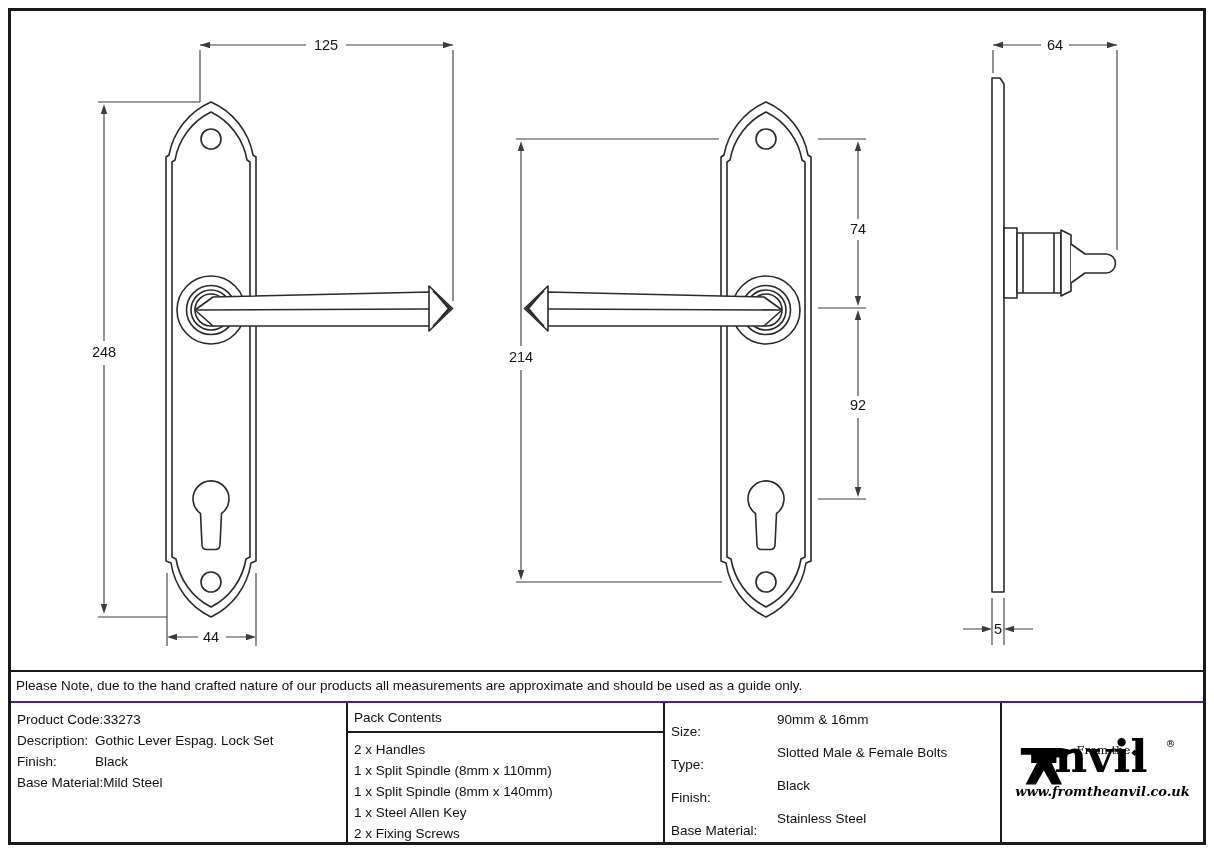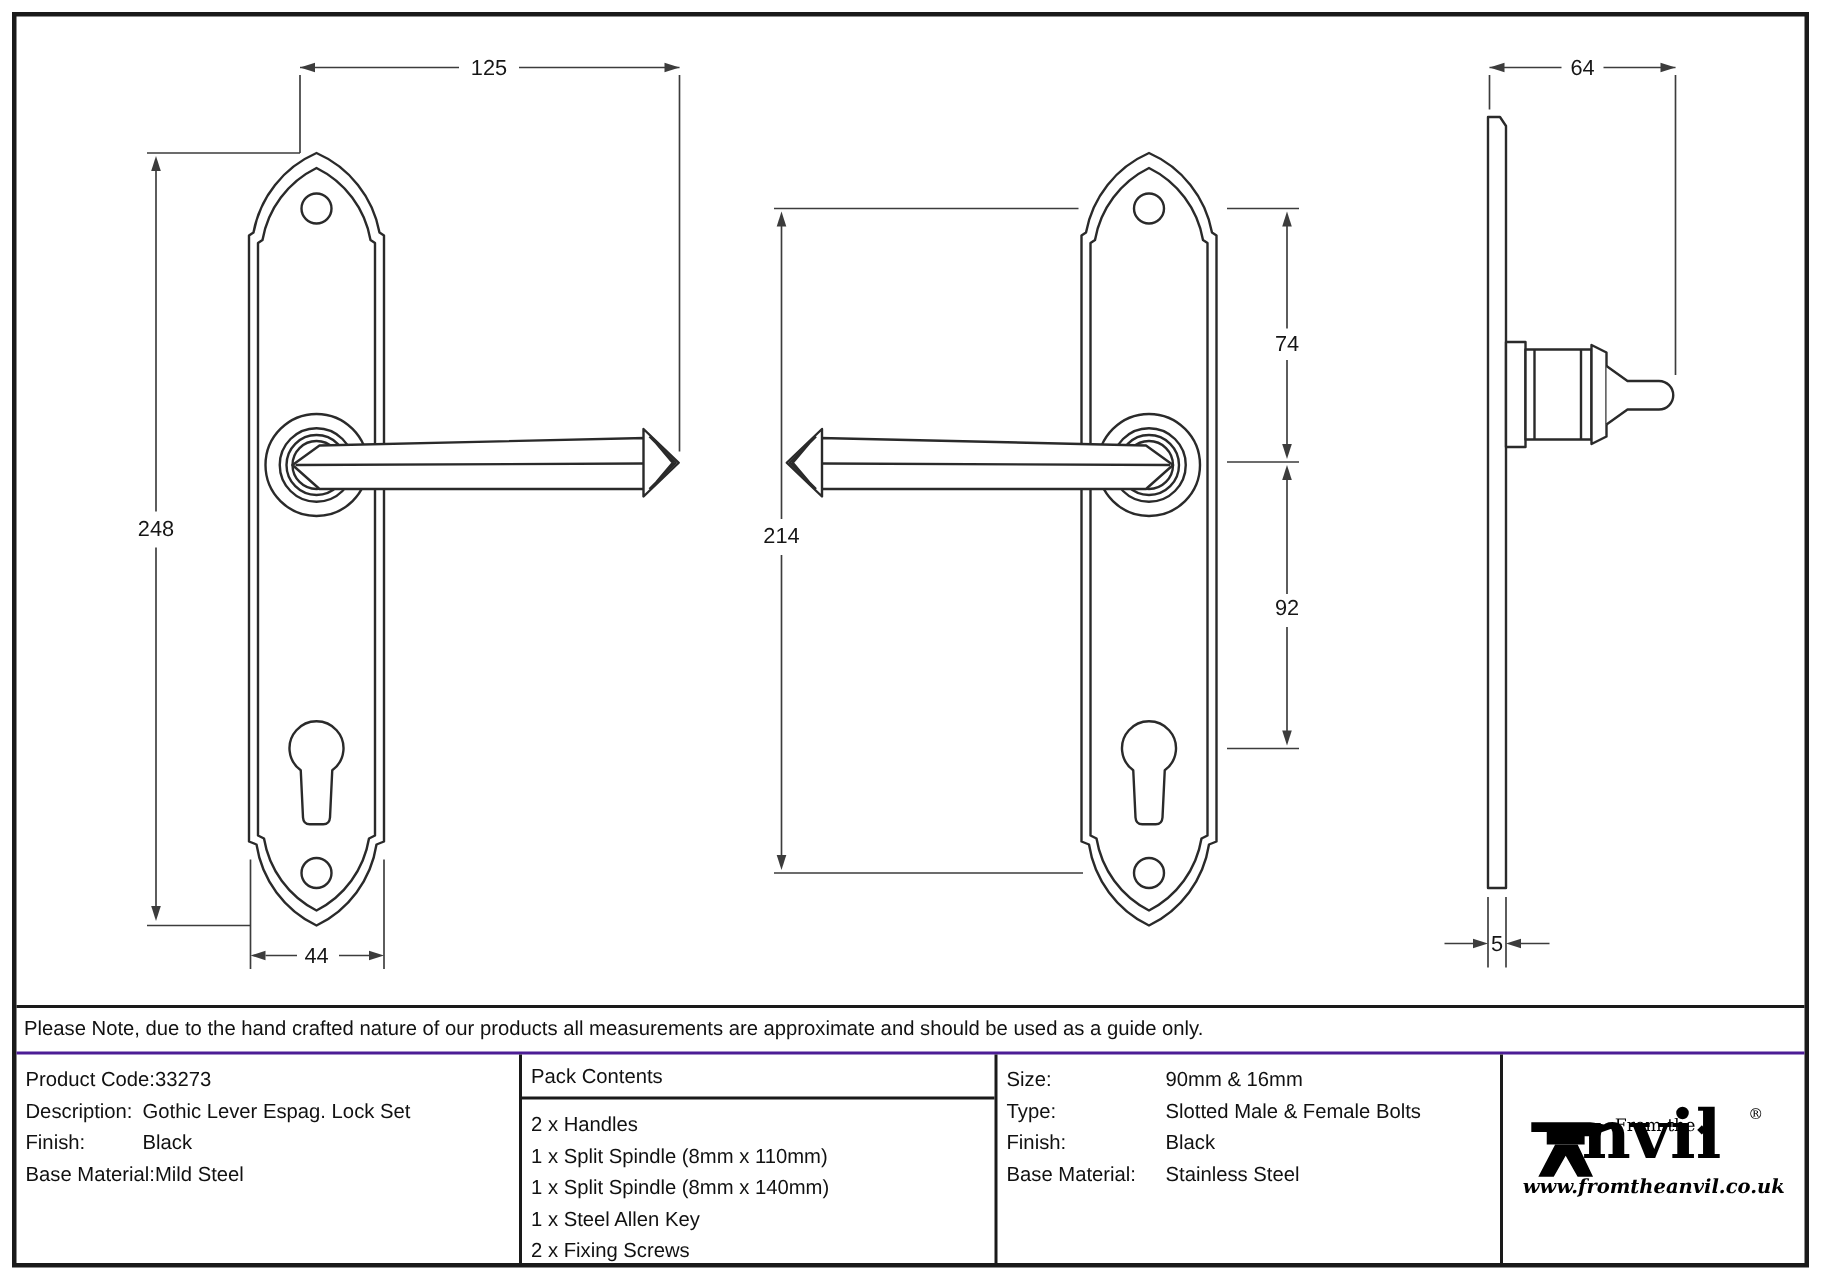--- a/index.html
+++ b/index.html
@@ -32,21 +32,21 @@
   .col.c2 { width:317px; }
   .col.c3 { width:337px; }
   .col.c4 { flex:1; border-right:none; display:flex; align-items:center; justify-content:center; }
   .col-header {
     height:30px; border-bottom:2px solid #1a1a1a; box-sizing:border-box;
     padding:7px 0 0 6px; font-size:13.5px;
   }
   .col-body { padding:6px 4px 0 6px; }
   .col-body .row { display:flex; line-height:21px; white-space:nowrap; }
   .c1 .row .k { flex:0 0 78px; }
-  .c3 .row .k { flex:0 0 106px; }
+  .c3 .row .k { flex:0 0 106px;margin-top:12px; }
   .list-line { line-height:21px; white-space:nowrap; }
   
   .logo { position:relative; width:168px; height:70px; }
   .logo .anvil { position:absolute; left:0; top:3px; }
   .logo .nvil {
     position:absolute; left:36px; top:-4px;
     font-family:"DejaVu Serif","Liberation Serif",serif; font-weight:bold;
     font-size:45px; line-height:1; letter-spacing:0px; color:#000;
   }
   .logo .fromthe {

